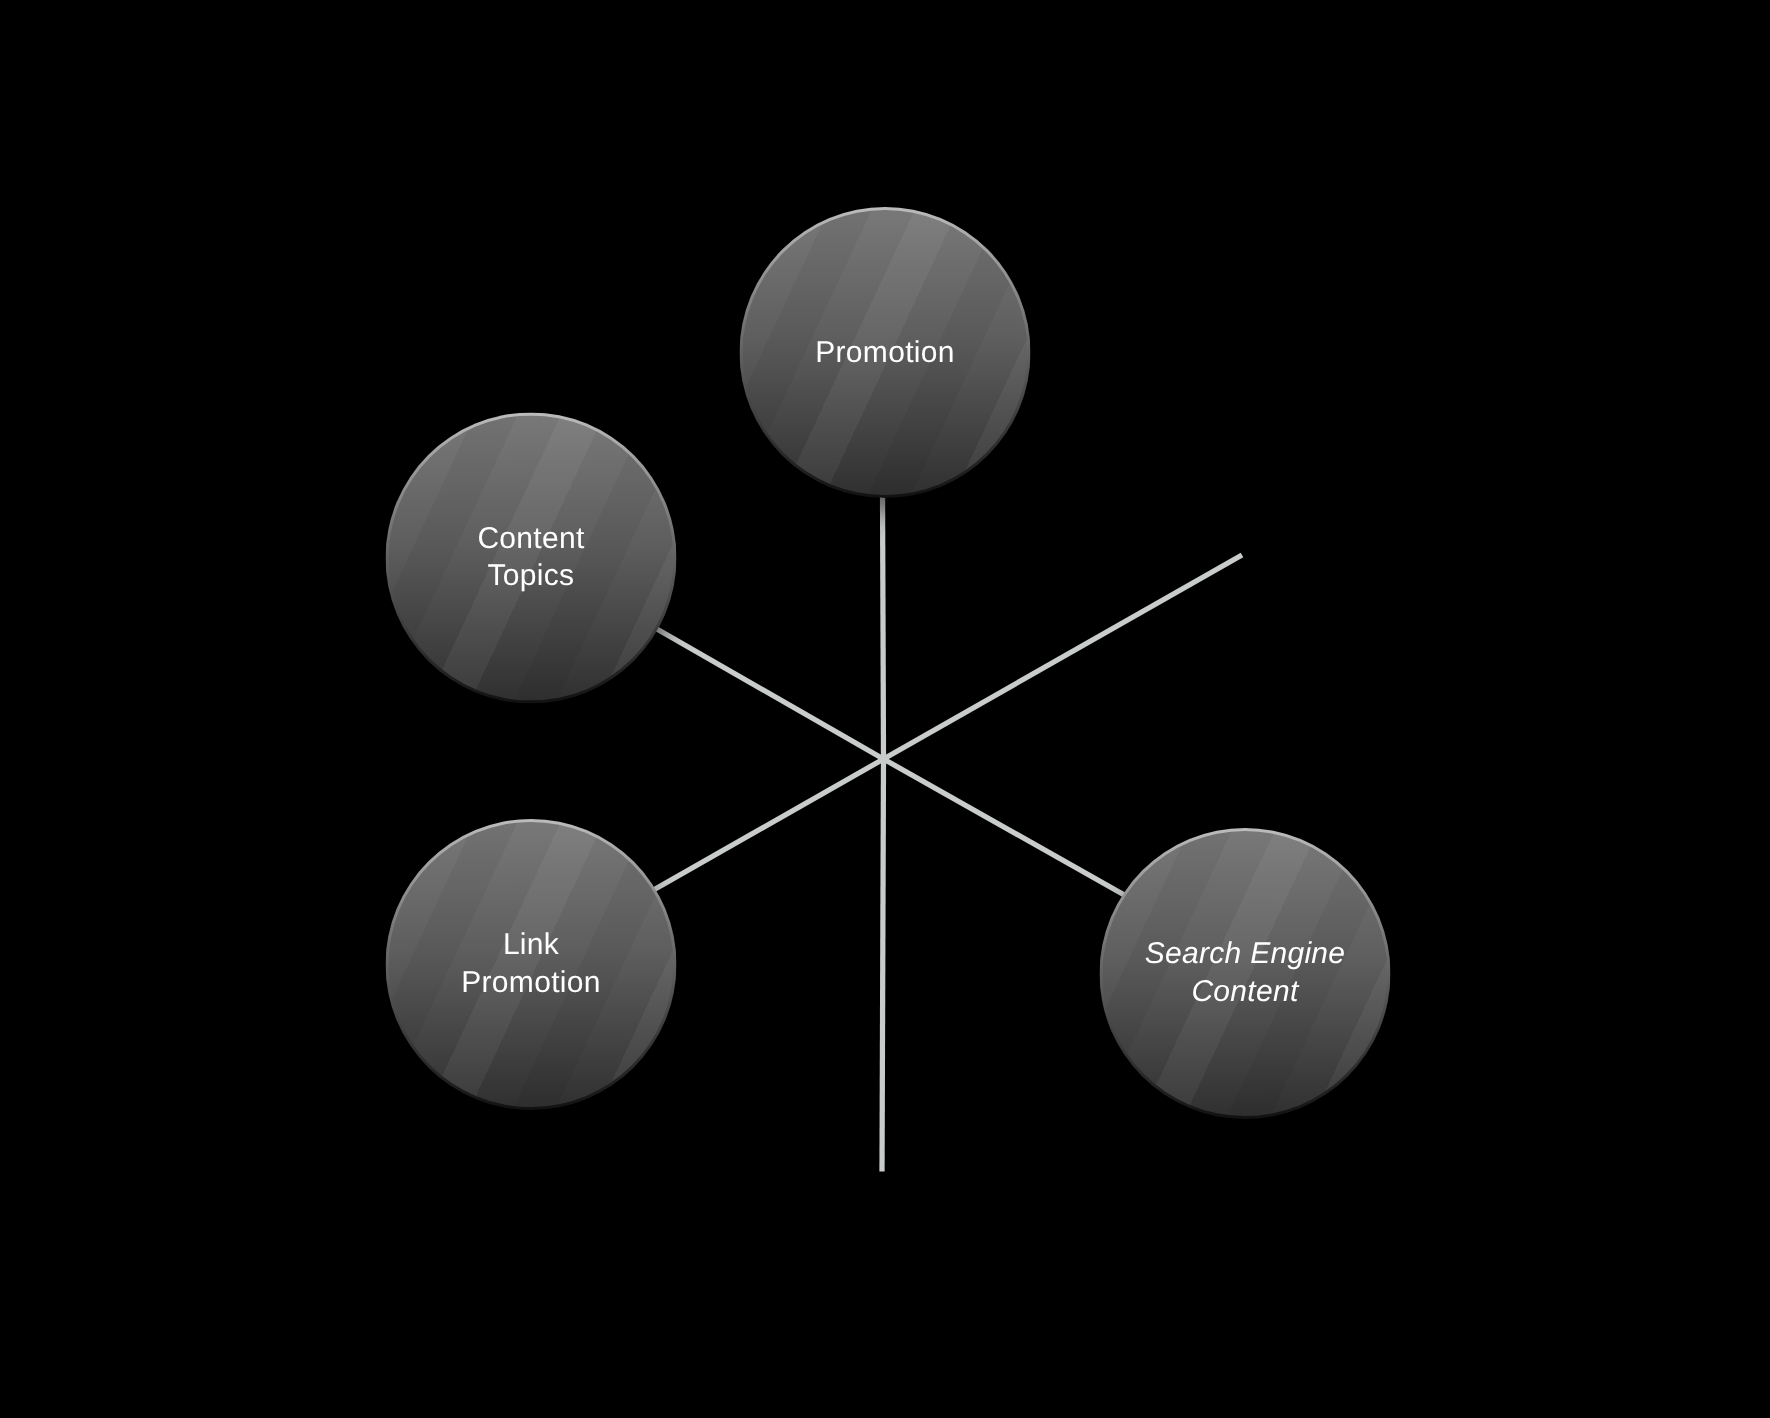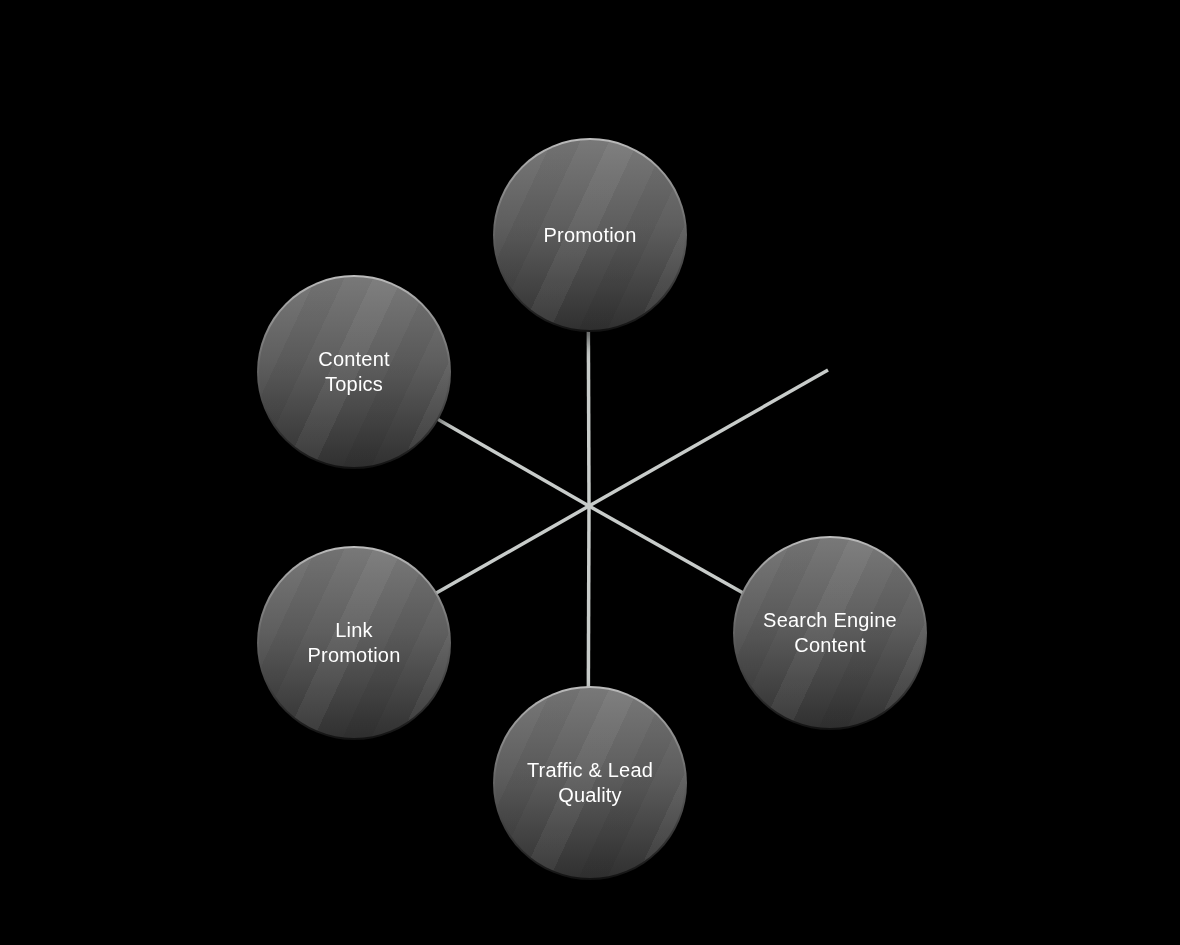--- a/index.html
+++ b/index.html
@@ -54,21 +54,21 @@
       rgba(0,0,0,0.05) 52px 78px,
       rgba(0,0,0,0.00) 78px 104px);
     pointer-events: none;
   }
   .node-circle span { position: relative; z-index: 1; }
 
   .pos-promotion              { left: 493px; top: 138px; }
   .pos-content-topics         { left: 257px; top: 275px; }
   .pos-traffic-growth         { left: 733px; top: 275px; }
   .pos-link-building          { left: 257px; top: 546px; }
-  .pos-search-engine-rankings { left: 733px; top: 536px; }
+  .pos-search-engine-rankings { left: 733px; top: 552px; font-style: italic; }
   .pos-traffic-lead-quality   { left: 493px; top: 686px; }
 
   .center-node {
     position: absolute;
     left: 430px;
     top: 469px;
     width: 320px;
     height: 74px;
     border-radius: 37px;
     border: 2px solid transparent;
@@ -112,19 +112,15 @@
   <div class="node-circle pos-link-building">
     <span>Link</span>
     <span>Promotion</span>
   </div>
 
   <div class="node-circle pos-search-engine-rankings">
     <span>Search Engine</span>
     <span>Content</span>
   </div>
 
-  <div class="node-circle pos-traffic-lead-quality">
-    <span>Traffic &amp; Lead</span>
-    <span>Quality</span>
-  </div>
 
 
 </div>
 
 </body></html>

